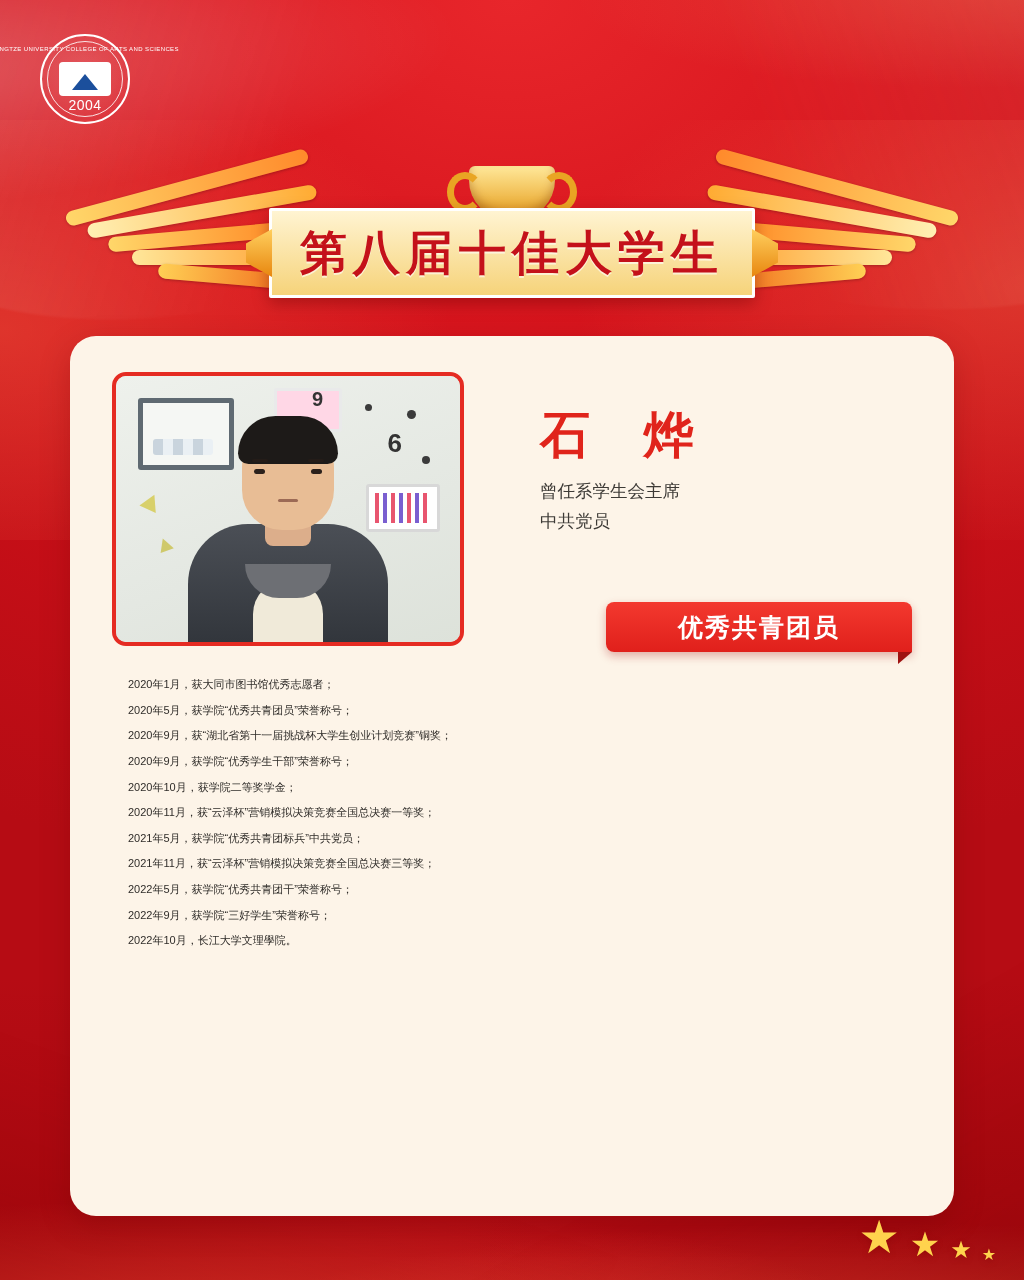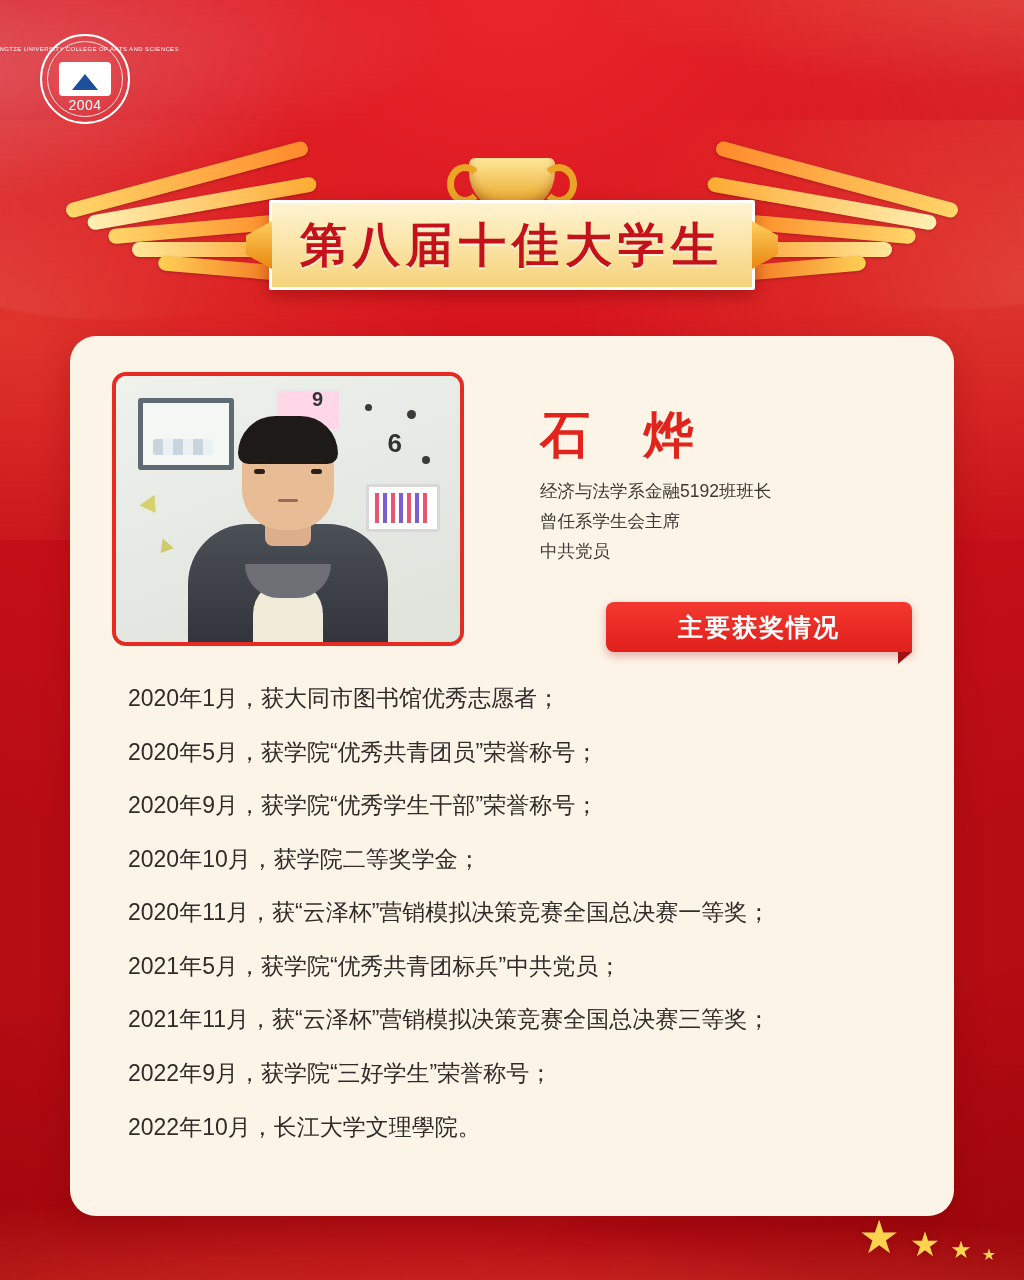--- a/index.html
+++ b/index.html
@@ -110,21 +110,21 @@
   .logo-en{
     color:#fff;font-size:11.5px;letter-spacing:1.1px;
     padding-top:4px;
     border-top:1px solid rgba(255,255,255,.85);
     width:345px;
     text-align:center;
   }
 
   
   .banner{
-    position:absolute;left:50%;top:152px;transform:translateX(-50%);
+    position:absolute;left:50%;top:160px;transform:translateX(-50%);
     width:900px;height:160px;z-index:5;
   }
   .wing{
     position:absolute;top:14px;width:330px;height:120px;
   }
   .wing span{
     position:absolute;height:15px;border-radius:8px;
     background:linear-gradient(90deg,#ffd76a,#ff8a2b);
     box-shadow:0 1px 3px rgba(0,0,0,.25);
   }
@@ -285,21 +285,21 @@
     color:#fff;font-size:25px;font-weight:bold;letter-spacing:2px;
     box-shadow:0 4px 10px rgba(160,10,10,.3);
     padding:0 28px;
   }
   .award-tab:after{
     content:"";position:absolute;right:0;bottom:-12px;
     border-left:14px solid #9e1110;border-bottom:12px solid transparent;
   }
   .awards{
     position:absolute;left:58px;right:50px;top:336px;
-    color:#2f2c29;font-size:23px;line-height:2.33;
+    color:#2f2c29;font-size:11px;line-height:2.33;
   }
   .awards div{white-space:nowrap;}
 
   
   .stars{position:absolute;right:28px;bottom:16px;z-index:6;display:flex;align-items:flex-end;gap:10px;}
   .star{
     color:#ffd34d;
     filter:drop-shadow(0 2px 3px rgba(120,0,0,.35));
   }
   .s1{font-size:46px;} .s2{font-size:34px;} .s3{font-size:24px;} .s4{font-size:16px;}
@@ -378,35 +378,36 @@
       <div class="p-brow r"></div>
       <div class="p-eye l"></div>
       <div class="p-eye r"></div>
       <div class="p-mouth"></div>
     </div>
   </div>
 
   <div class="name">石 烨</div>
 
   <div class="meta">
-    <div>经济与法学系金融5192班班长</div>
     <div>曾任系学生会主席</div>
     <div>中共党员</div>
   </div>
 
-  <div class="award-tab">主要获奖情况</div>
+  <div class="award-tab">优秀共青团员</div>
 
   <div class="awards">
     <div>2020年1月，获大同市图书馆优秀志愿者；</div>
     <div>2020年5月，获学院“优秀共青团员”荣誉称号；</div>
+    <div>2020年9月，获“湖北省第十一届挑战杯大学生创业计划竞赛”铜奖；</div>
     <div>2020年9月，获学院“优秀学生干部”荣誉称号；</div>
     <div>2020年10月，获学院二等奖学金；</div>
     <div>2020年11月，获“云泽杯”营销模拟决策竞赛全国总决赛一等奖；</div>
     <div>2021年5月，获学院“优秀共青团标兵”中共党员；</div>
     <div>2021年11月，获“云泽杯”营销模拟决策竞赛全国总决赛三等奖；</div>
+    <div>2022年5月，获学院“优秀共青团干”荣誉称号；</div>
     <div>2022年9月，获学院“三好学生”荣誉称号；</div>
     <div>2022年10月，长江大学文理學院。</div>
   </div>
 </div>
 
 <div class="stars">
   <span class="star s1">★</span>
   <span class="star s2">★</span>
   <span class="star s3">★</span>
   <span class="star s4">★</span>

